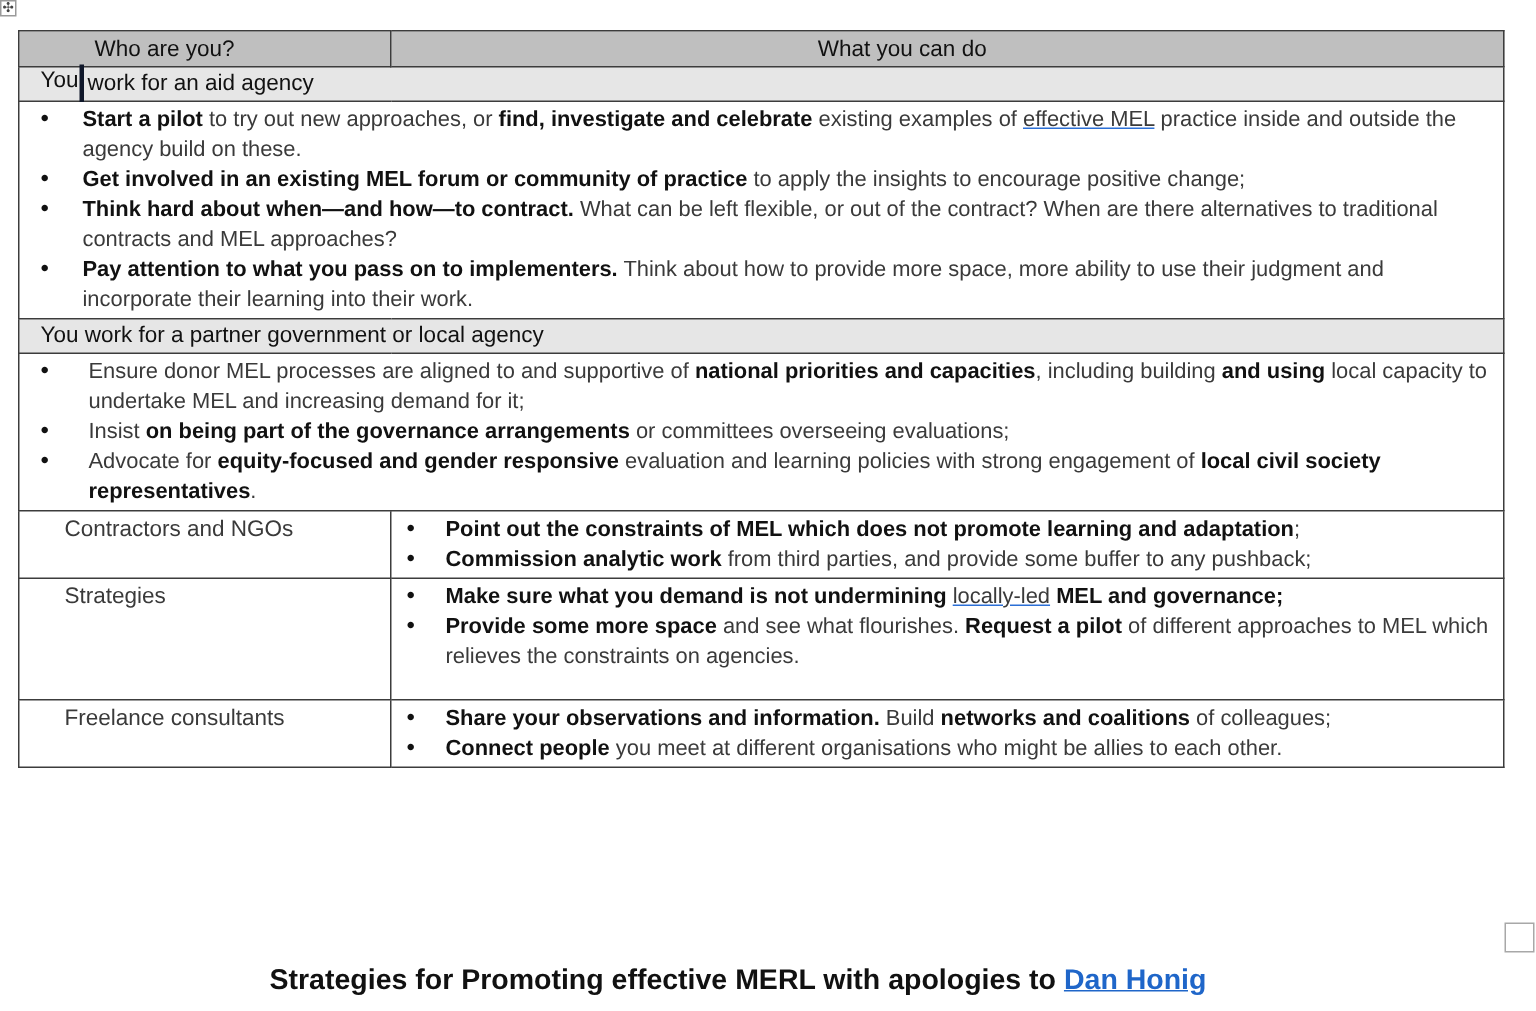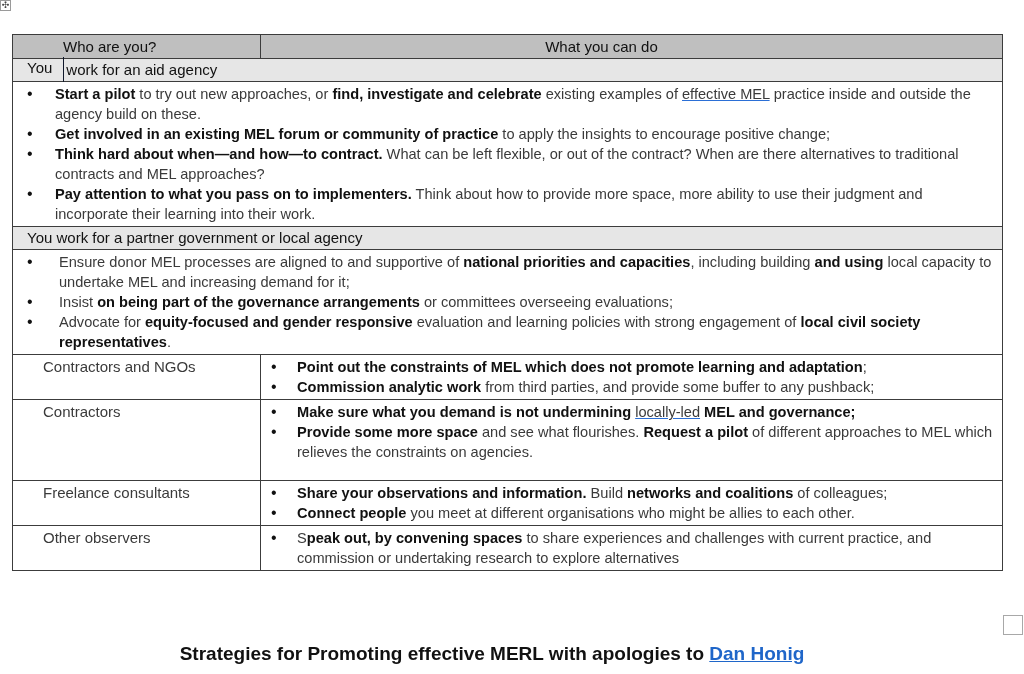--- a/index.html
+++ b/index.html
@@ -11,40 +11,40 @@
   .move-handle {
     position: absolute; left: 0; top: 0; width: 11px; height: 11px;
     border: 1px solid #9a9a9a; background: #fff; box-sizing: border-box;
     font-size: 9px; line-height: 9px; text-align: center; color: #444;
   }
   .resize-handle {
     position: absolute; left: 1003px; top: 615px; width: 20px; height: 20px;
     border: 1px solid #a8a8a8; box-sizing: border-box; background: #fff;
   }
   .tbl {
-    position: absolute; left: 12px; top: 34px; width: 991px;
+    position: absolute; left: 12px; top: 20px; width: 991px;
     border-collapse: collapse; table-layout: fixed;
     font-size: 14.6px; line-height: 20px;
   }
   .tbl td, .tbl th { border: 1px solid #3c3c3c; padding: 0; vertical-align: top; }
   .tbl .c1 { width: 248px; }
   .tbl .c2 { width: 742px; }
   .hdr th {
     background: #bfbfbf; font-weight: normal; color: #111;
     height: 23px; line-height: 23px; font-size: 15px;
   }
   .hdr th.c1 { text-align: left; padding-left: 50px; }
   .hdr th.c2 { text-align: center; padding-right: 60px; margin-left: 26px; }
   .section td {
     background: #e6e6e6; height: 22px; line-height: 22px;
     padding-left: 14px; color: #111; font-size: 15px;
   }
   .section .you-split {
-    display: inline-block; border-right: 1px solid #0f172a;
-    height: 25px; margin: -2px 2px -3px 0; padding-right: 11px; vertical-align: top;
+    display: inline-block; border-right: 3px solid #0f172a;
+    height: 25px; margin: -2px 2px -3px 0; padding-right: 1px; vertical-align: top;
   }
   ul.bl { list-style: none; margin: 0; padding: 2px 6px 2px 14px; }
   ul.bl li { position: relative; padding-left: 28px; color: #3a3a3a; }
   ul.bl li::before {
     content: "\2022"; position: absolute; left: 0; top: 0; color: #111; font-size: 16px;
   }
   ul.bl.wide li { padding-left: 32px; }
   ul.sub { padding: 2px 6px 2px 10px; }
   ul.sub li { padding-left: 26px; }
   .b { font-weight: bold; color: #111; text-align: right; }
@@ -106,48 +106,40 @@
     <td class="c1">Contractors and NGOs</td>
     <td class="c2">
       <ul class="bl sub">
         <li><span class="b">Point out the constraints of MEL which does not promote learning and adaptation</span><span>;</span></li>
         <li><span class="b">Commission analytic work</span><span> from third parties, and provide some buffer to any pushback;</span></li>
       </ul>
     </td>
   </tr>
 
   <tr class="role">
-    <td class="c1">Contractors</td>
+    <td class="c1">Strategies</td>
     <td class="c2">
       <ul class="bl sub">
         <li><span class="b">Make sure what you demand is not undermining </span><span class="u">locally-led</span><span class="b"> MEL and governance;</span></li>
         <li><span class="b">Provide some more space</span><span> and see what flourishes. </span><span class="b">Request a pilot</span><span> of different approaches to MEL which relieves the constraints on agencies.</span></li>
       </ul>
       <div style="height:16px"></div>
     </td>
   </tr>
 
   <tr class="role">
     <td class="c1">Freelance consultants</td>
     <td class="c2">
       <ul class="bl sub">
         <li><span class="b">Share your observations and information.</span><span> Build </span><span class="b">networks and coalitions</span><span> of colleagues;</span></li>
         <li><span class="b">Connect people</span><span> you meet at different organisations who might be allies to each other.</span></li>
       </ul>
     </td>
   </tr>
 
-  <tr class="role">
-    <td class="c1">Other observers</td>
-    <td class="c2">
-      <ul class="bl sub">
-        <li><span>S</span><span class="b">peak out, by convening spaces</span><span> to share experiences and challenges with current practice, and commission or undertaking research to explore alternatives</span></li>
-      </ul>
-    </td>
-  </tr>
 </tbody>
   </table>
 
 <div class="resize-handle"></div>
 
 <div class="caption">
   <span>Strategies for Promoting effective MERL with apologies to </span><a>Dan Honig</a>
 </div>
 
 </body></html>

